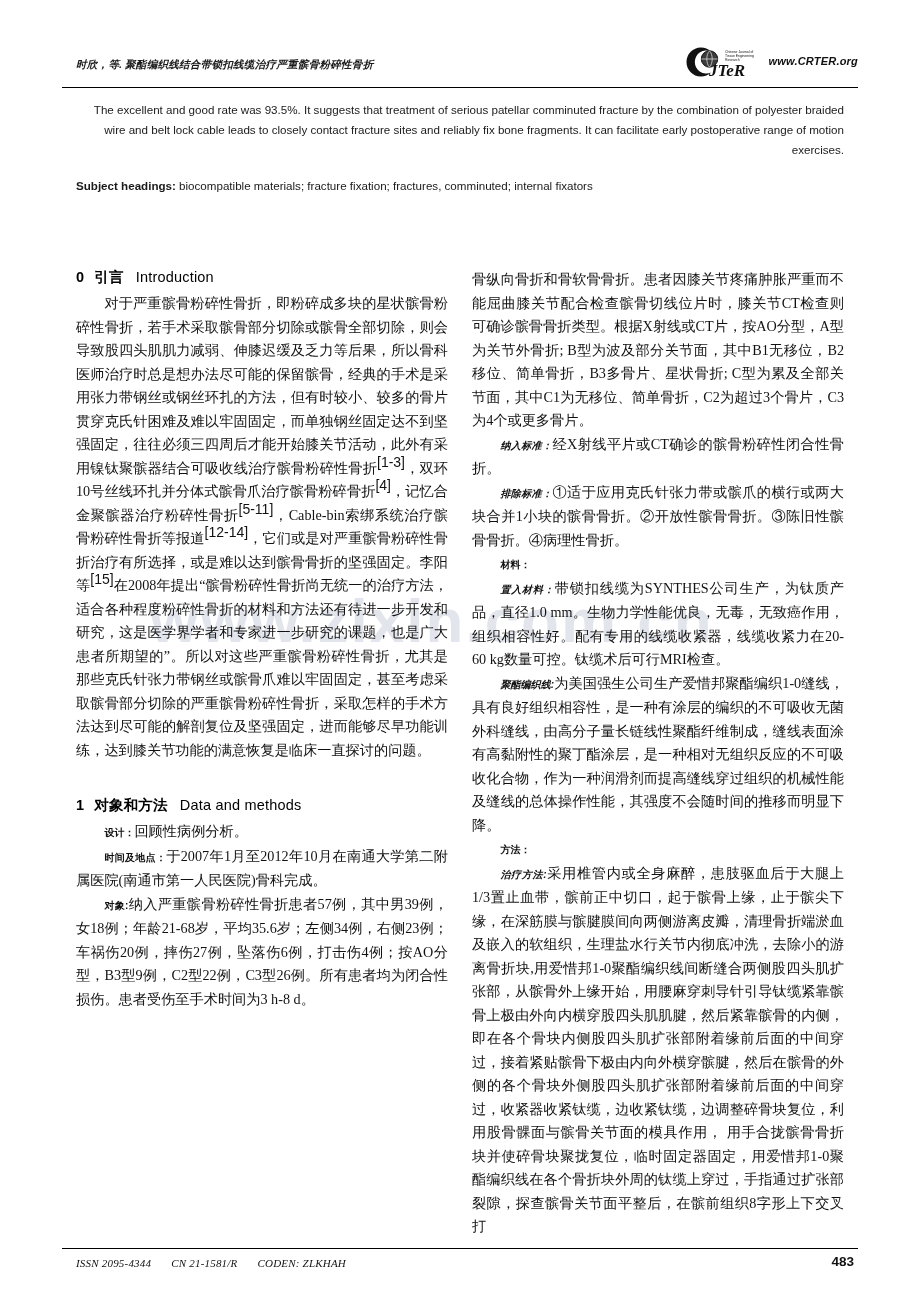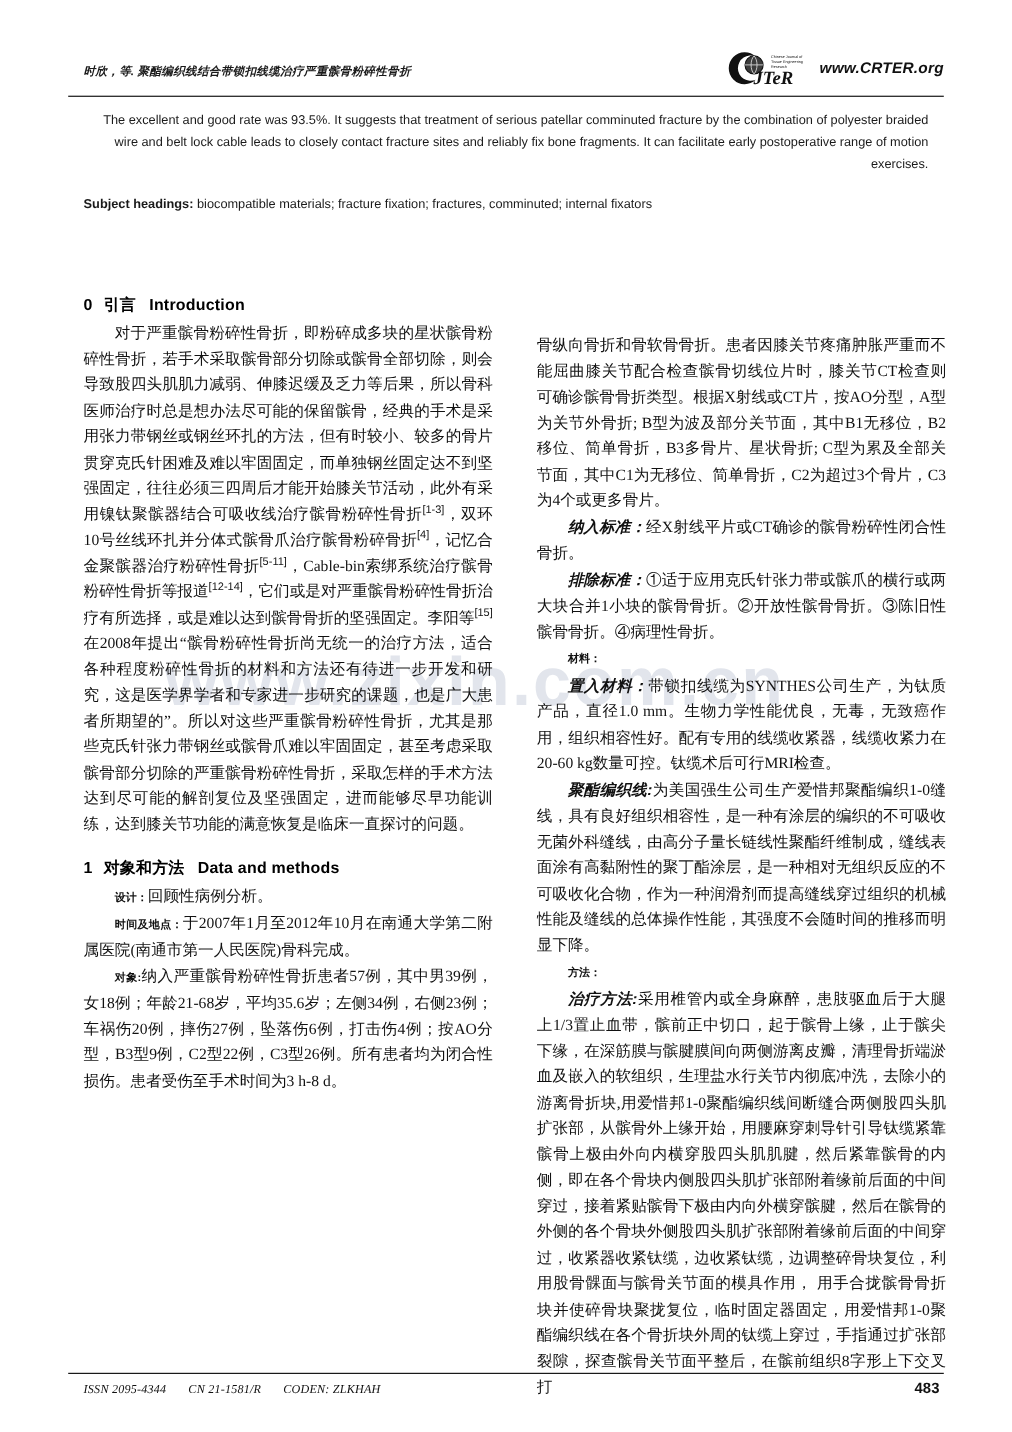--- a/index.html
+++ b/index.html
@@ -73,21 +73,21 @@
   .logo-mark {
     position: relative;
     width: 78px;
     height: 36px;
   }
   .logo-mark svg { display: block; }
   .logo-url {
     font-family: "Liberation Sans", sans-serif;
     font-style: italic;
     font-weight: bold;
-    font-size: 14px;
+    font-size: 11px;
     color: #111;
     letter-spacing: .2px;
     padding-bottom: 2px;
     text-align: center;
   }
   .runhead-rule {
     position: absolute;
     left: 0;
     right: 0;
     bottom: 0;
@@ -135,35 +135,35 @@
     height: 968px;
   }
   .col {
     position: absolute;
     top: 0;
     width: 372px;
     height: 968px;
     overflow: hidden;
   }
   .col-left  { left: 0; }
-  .col-right { left: 412px; margin-top: 35px; }
+  .col-right { left: 396px; }
 
   h2.sec {
     font-family: "Liberation Sans", sans-serif;
     font-size: 14.5px;
     font-weight: bold;
     margin: 0 0 5px 0;
     color: #000;
     letter-spacing: .2px;
   }
   h2.sec .num { font-weight: bold; margin-right: 10px; }
   h2.sec .cn  { margin-right: 12px; }
-  h2.sec .en  { font-weight: bold; }
-
-  h2.sec.spaced { margin-top: 18px; }
+  h2.sec .en  { font-weight: normal; }
+
+  h2.sec.spaced { margin-top: 34px; }
 
   p.cn {
     font-family: "Liberation Serif", "DejaVu Serif", serif;
     font-size: 14.2px;
     line-height: 23.5px;
     margin: 0;
     text-align: justify;
     text-justify: inter-ideograph;
     color: #111;
     text-indent: 2em;
@@ -172,24 +172,24 @@
 
   .run-bold {
     font-weight: bold;
     font-family: "Liberation Sans", sans-serif;
     font-size: 10px;
   }
   .run-bi {
     font-weight: bold;
     font-style: italic;
     font-family: "Liberation Sans", sans-serif;
+    font-size: 10px;
+  }
+  sup.ref {
     font-size: 14px;
-  }
-  sup.ref {
-    font-size: 10px;
     vertical-align: super;
     line-height: 0;
     font-family: "Liberation Sans", sans-serif;
   }
 
   
   .footer {
     position: absolute;
     left: 62px;
     top: 1248px;

